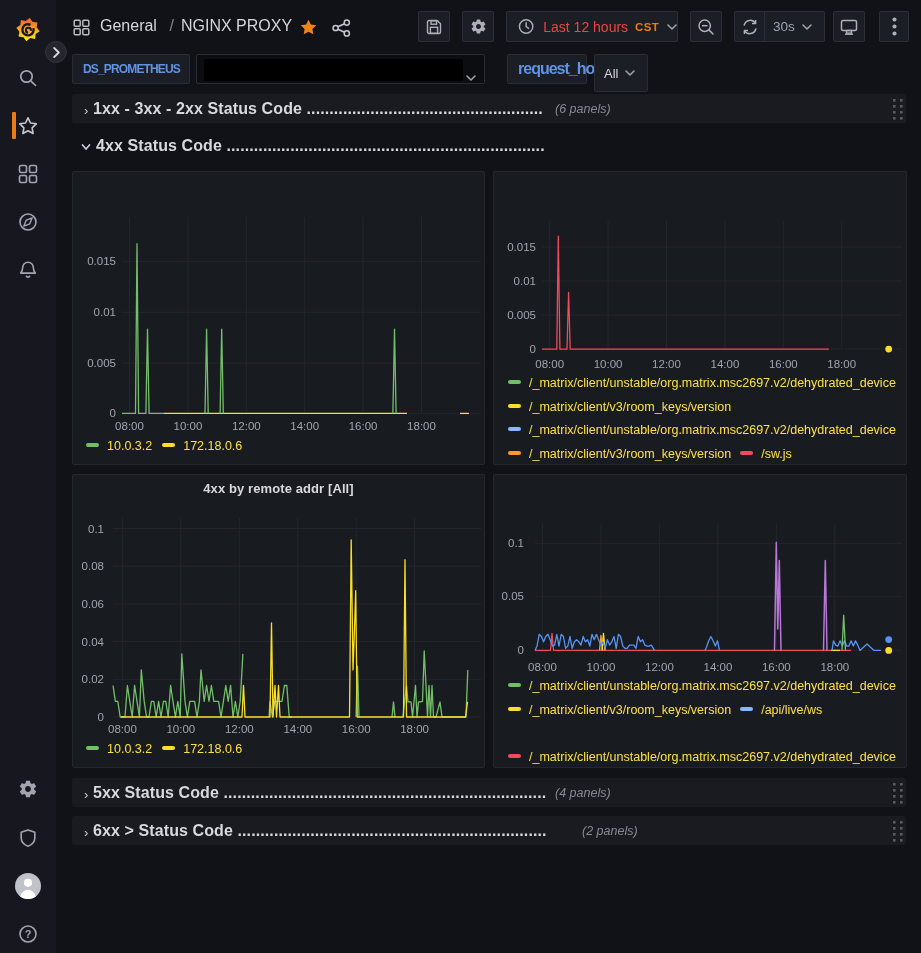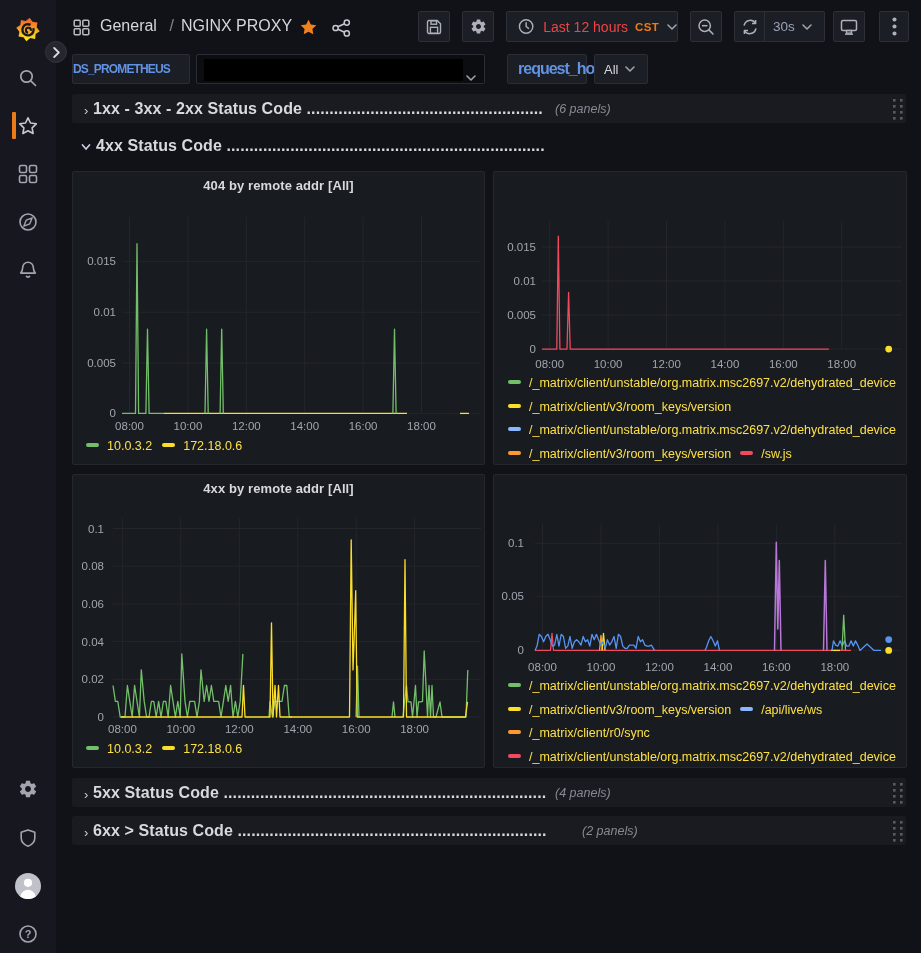--- a/index.html
+++ b/index.html
@@ -145,29 +145,29 @@
     </svg>
   </div>
 <div class="btn" style="left:879px;width:30px">
     <svg width="5" height="19" viewBox="0 0 5 19" style="">
       <circle cx="2.5" cy="2.5" r="2.05" fill="#aeafb8"></circle>
       <circle cx="2.5" cy="9.5" r="2.05" fill="#aeafb8"></circle>
       <circle cx="2.5" cy="16.5" r="2.05" fill="#aeafb8"></circle>
     </svg>
   </div>
 
-<div class="vlab" style="left:72px;width:118px;font-size:12px;letter-spacing:-0.85px">DS_PROMETHEUS</div>
+<div class="vlab" style="left:72px;width:118px;padding-left:10px;font-size:12px;letter-spacing:-0.85px">DS_PROMETHEUS</div>
 <div class="abs" style="left:196px;top:54px;width:289px;height:30px;background:#0c0d10;border:1px solid #2a2d35;border-radius:2px">
   <div class="abs" style="left:7px;top:4px;width:259px;height:22px;background:#000"></div>
   <div class="abs" style="right:8px;top:12px"><svg width="10" height="6" viewBox="0 0 10 6">
         <path d="M1 1 L5 5 L9 1" fill="none" stroke="#9fa2ab" stroke-width="1.6" stroke-linecap="round" stroke-linejoin="round"></path>
       </svg></div>
 </div>
 <div class="vlab" style="left:507px;width:80px;padding-left:10px;font-size:16px;letter-spacing:-1px">request_host</div>
-<div class="abs" style="left:594px;top:54px;width:54px;height:30px;background:#1b1e24;border:1px solid #2a2d35;border-radius:2px;display:flex;align-items:center;padding:0 9px">
+<div class="abs" style="left:594px;top:54px;width:54px;height:38px;background:#1b1e24;border:1px solid #2a2d35;border-radius:2px;display:flex;align-items:center;padding:0 9px">
     <span style="font-size:13px;color:#d5d6db">All</span>
     <span style="margin-left:7px;display:inline-flex">
       <svg width="10" height="6" viewBox="0 0 10 6">
         <path d="M1 1 L5 5 L9 1" fill="none" stroke="#9fa2ab" stroke-width="1.6" stroke-linecap="round" stroke-linejoin="round"></path>
       </svg>
     </span>
   </div>
 
 <div class="band" style="top:94px"></div>
 <div class="abs" style="left:84px;top:101px"><span style="color:#ccccdc;font-size:13px">›</span></div>
@@ -183,21 +183,20 @@
       <rect x="0" y="18" width="2.6" height="2.6" fill="#585b63"></rect>
       <rect x="7" y="18" width="2.6" height="2.6" fill="#585b63"></rect>
     </svg></div>
 
 <div class="abs" style="left:80px;top:139px"><svg width="12" height="12" viewBox="0 0 12 12">
       <path d="M2.5 4 L6 8 L9.5 4" fill="none" stroke="#ccccdc" stroke-width="1.7" stroke-linecap="round"></path>
     </svg></div>
 <div class="abs rowtitle" style="left:96px;top:137px">4xx Status Code ......................................................................</div>
 
 <div class="panel" style="left:72px;top:171px;width:413px;height:294px">
-  <div class="ptitle">404 by remote addr [All]</div>
   <svg width="412" height="294" viewBox="0 0 412 294" style="position:absolute;left:0;top:0">
       <line x1="49" y1="89.4" x2="408" y2="89.4" stroke="#24262c" stroke-width="1"></line>
       <line x1="49" y1="140.2" x2="408" y2="140.2" stroke="#24262c" stroke-width="1"></line>
       <line x1="49" y1="191.0" x2="408" y2="191.0" stroke="#24262c" stroke-width="1"></line>
       <line x1="49" y1="241.4" x2="408" y2="241.4" stroke="#24262c" stroke-width="1"></line>
       <line x1="56.5" y1="45" x2="56.5" y2="241.4" stroke="#24262c" stroke-width="1"></line>
       <text x="56.5" y="258" fill="#a2a5ae" font-size="11.5" text-anchor="middle" font-family="Liberation Sans, sans-serif">08:00</text>
       <line x1="114.9" y1="45" x2="114.9" y2="241.4" stroke="#24262c" stroke-width="1"></line>
       <text x="114.9" y="258" fill="#a2a5ae" font-size="11.5" text-anchor="middle" font-family="Liberation Sans, sans-serif">10:00</text>
       <line x1="173.3" y1="45" x2="173.3" y2="241.4" stroke="#24262c" stroke-width="1"></line>
@@ -318,21 +317,20 @@
       <polyline points="337.0,175.4 346.0,175.4" fill="none" stroke="#fade2a" stroke-width="1.3" stroke-linejoin="round"></polyline>
       <polyline points="41.0,175.4 43.0,171.1 45.2,159.3 47.4,161.5 49.6,166.8 51.8,161.5 54.0,159.3 56.2,164.7 58.4,171.1 60.6,170.1 62.8,159.3 65.0,171.1 67.2,159.3 69.4,161.5 71.6,173.3 73.8,171.1 76.0,161.5 78.2,173.3 80.4,166.8 82.6,164.7 84.8,166.8 87.0,170.1 89.2,161.5 91.4,166.8 93.6,164.7 95.8,171.1 98.0,159.3 100.2,164.7 102.4,159.3 104.6,164.7 106.8,170.1 109.0,166.8 111.2,173.3 113.4,164.7 115.6,170.1 117.8,166.8 120.0,161.5 122.2,173.3 124.4,159.3 126.6,161.5 128.8,171.1 131.0,173.3 133.2,173.3 135.4,170.1 137.6,170.1 139.8,170.1 142.0,173.3 144.2,161.5 146.4,166.8 148.6,164.7 150.8,170.1 153.0,171.1 155.2,171.1 157.4,170.1 160.5,175.4" fill="none" stroke="#5794f2" stroke-width="1.3" stroke-linejoin="round"></polyline>
       <polyline points="211.0,175.4 212.5,172.2 214.7,165.8 216.9,161.5 219.1,165.8 221.3,171.1 223.5,165.8 225.5,175.4" fill="none" stroke="#5794f2" stroke-width="1.3" stroke-linejoin="round"></polyline>
       <polyline points="338.0,175.4 339.5,165.8 341.7,170.1 343.9,171.1 346.1,165.8 348.3,171.1 350.5,165.8 352.7,171.1 354.9,171.1 357.1,165.8 359.3,171.1 361.5,165.8 363.7,170.1 366.0,175.4 373.0,169.0 380.0,175.4 387.0,175.4" fill="none" stroke="#5794f2" stroke-width="1.3" stroke-linejoin="round"></polyline>
       <polyline points="280.5,175.4 282.3,67.3 283.8,154.0 285.3,85.5 287.0,175.4" fill="none" stroke="#b877d9" stroke-width="1.5" stroke-linejoin="round"></polyline>
       <polyline points="329.5,175.4 331.3,85.5 333.0,175.4" fill="none" stroke="#b877d9" stroke-width="1.5" stroke-linejoin="round"></polyline>
       <polyline points="348.0,175.4 349.7,140.1 351.5,175.4" fill="none" stroke="#73bf69" stroke-width="1.3" stroke-linejoin="round"></polyline>
     </svg>
   <div class="legrow" style="left:14px;top:203px;width:392px"><span style="display:inline-block;width:13px;height:4px;border-radius:2px;background:#73bf69;margin-right:8px;vertical-align:middle;position:relative;top:-1px"></span><span style="vertical-align:middle">/_matrix/client/unstable/org.matrix.msc2697.v2/dehydrated_device</span></div>
   <div class="legrow" style="left:14px;top:227px;width:392px"><span style="display:inline-block;width:13px;height:4px;border-radius:2px;background:#fade2a;margin-right:8px;vertical-align:middle;position:relative;top:-1px"></span><span style="vertical-align:middle">/_matrix/client/v3/room_keys/version</span><span style="display:inline-block;width:9px"></span><span style="display:inline-block;width:13px;height:4px;border-radius:2px;background:#8ab8ff;margin-right:8px;vertical-align:middle;position:relative;top:-1px"></span><span style="vertical-align:middle">/api/live/ws</span></div>
-  <div class="legrow" style="left:14px;top:250px;width:392px"><span style="display:inline-block;width:13px;height:4px;border-radius:2px;background:#ff9830;margin-right:8px;vertical-align:middle;position:relative;top:-1px"></span><span style="vertical-align:middle">/_matrix/client/r0/sync</span></div>
   <div class="legrow" style="left:14px;top:274px;width:392px"><span style="display:inline-block;width:13px;height:4px;border-radius:2px;background:#f2495c;margin-right:8px;vertical-align:middle;position:relative;top:-1px"></span><span style="vertical-align:middle">/_matrix/client/unstable/org.matrix.msc2697.v2/dehydrated_device</span></div>
 </div>
 
 <div class="band" style="top:778px"></div>
 <div class="abs" style="left:84px;top:785px"><span style="color:#ccccdc;font-size:13px">›</span></div>
 <div class="abs rowtitle" style="left:93px;top:784px">5xx Status Code .......................................................................</div>
 <div class="abs panels" style="left:555px;top:786px">(4 panels)</div>
 <div class="abs" style="left:893px;top:783px"><svg width="10" height="21" viewBox="0 0 10 21" style="">
       <rect x="0" y="0" width="2.6" height="2.6" fill="#585b63"></rect>
       <rect x="7" y="0" width="2.6" height="2.6" fill="#585b63"></rect>

